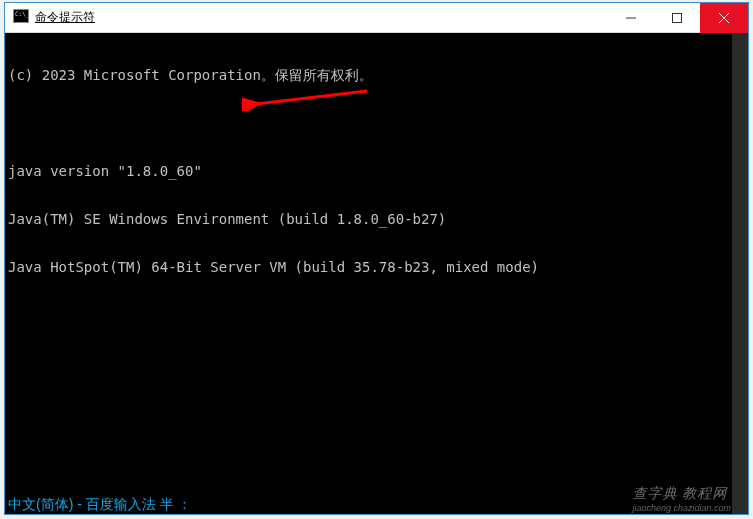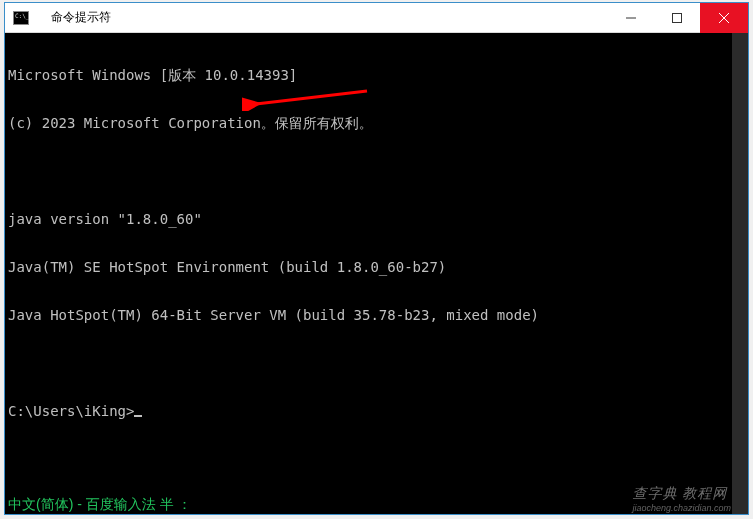--- a/index.html
+++ b/index.html
@@ -24,24 +24,25 @@
     }
     .titlebar {
       height: 30px;
       background: #fff;
       display: flex;
       align-items: center;
       border-bottom: 1px solid #d9d9d9;
     }
     .title-left {
       display: flex;
-      align-items: center;
-      gap: 22px;
+      align-items: flex-start;
+      gap: 6px;
       padding-left: 8px;
       flex: 1;
+      text-decoration: underline;
     }
     .app-icon {
       width: 16px;
       height: 14px;
       background: #000;
       border: 1px solid #888;
       position: relative;
     }
     .app-icon::before {
       content: "C:\\_";
@@ -97,21 +98,21 @@
       position: absolute;
       left: 237px;
       top: 54px;
       pointer-events: none;
     }
     .ime-bar {
       position: absolute;
       left: 3px;
       bottom: 2px;
       font-size: 14px;
-      color: #22c55e;
+      color: #0ea5e9;
       font-family: "SimSun", sans-serif;
     }
     .watermark {
       position: absolute;
       right: 22px;
       bottom: 6px;
       font-size: 14px;
       color: rgba(130,130,130,0.85);
       font-family: "Microsoft YaHei", sans-serif;
       letter-spacing: 1px;
@@ -156,28 +157,26 @@
       <div class="win-btn close">
         <svg viewBox="0 0 10 10">
             <line x1="0" y1="0" x2="10" y2="10" stroke="currentColor" stroke-width="1"></line>
             <line x1="10" y1="0" x2="0" y2="10" stroke="currentColor" stroke-width="1"></line>
           </svg>
       </div>
     </div>
   </div>
 
   <div class="terminal">
-    <div class="term-line">Microsoft Windows [版本 10.0.14393]</div>
     <div class="term-line">(c) 2023 Microsoft Corporation。保留所有权利。</div>
     <div class="term-line"></div>
     <div class="term-line">java version "1.8.0_60"</div>
-    <div class="term-line">Java(TM) SE HotSpot Environment (build 1.8.0_60-b27)</div>
+    <div class="term-line">Java(TM) SE Windows Environment (build 1.8.0_60-b27)</div>
     <div class="term-line">Java HotSpot(TM) 64-Bit Server VM (build 35.78-b23, mixed mode)</div>
     <div class="term-line"></div>
-    <div class="term-line"><span>C:\Users\iKing&gt;</span><span class="cursor"></span></div>
 
     <svg class="arrow" width="130" height="24">
       <defs>
         <marker id="ah" markerWidth="12" markerHeight="10" refX="2" refY="5" orient="auto">
           <polygon points="0,5 12,0 12,10" fill="#ff0000"></polygon>
         </marker>
       </defs>
       <line x1="125" y1="4" x2="14" y2="17" stroke="#ff0000" stroke-width="3" marker-end="url(#ah)"></line>
     </svg>
 

